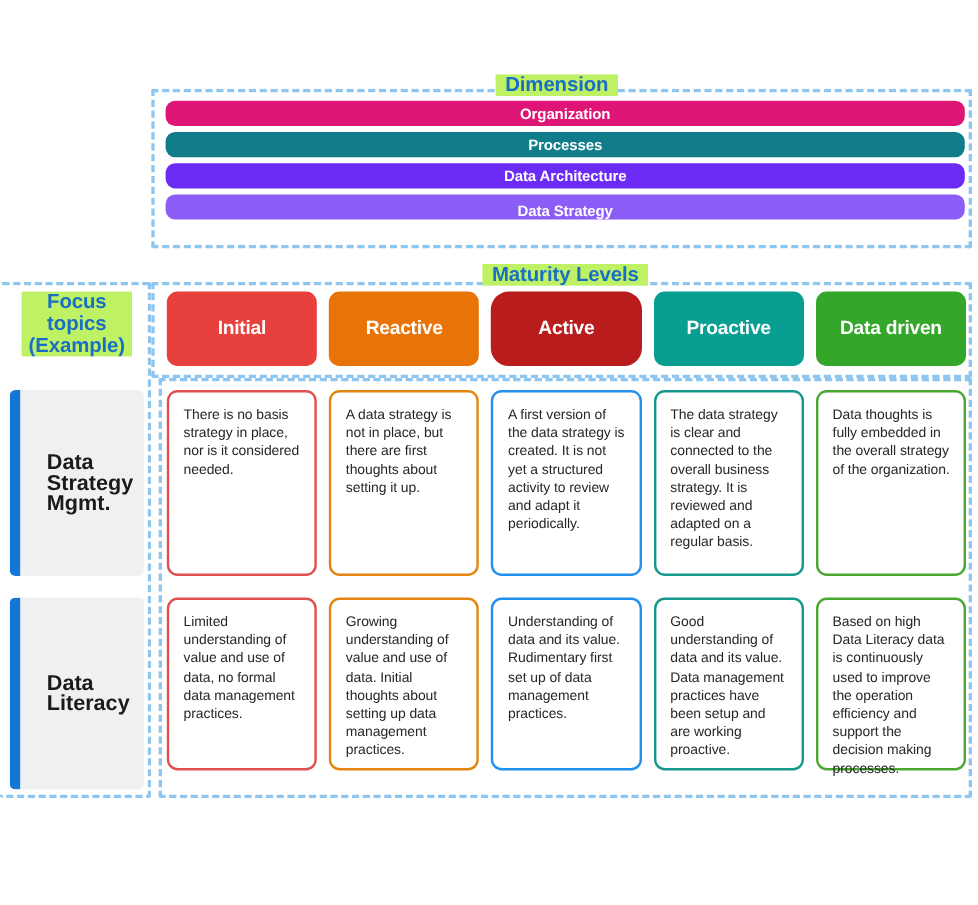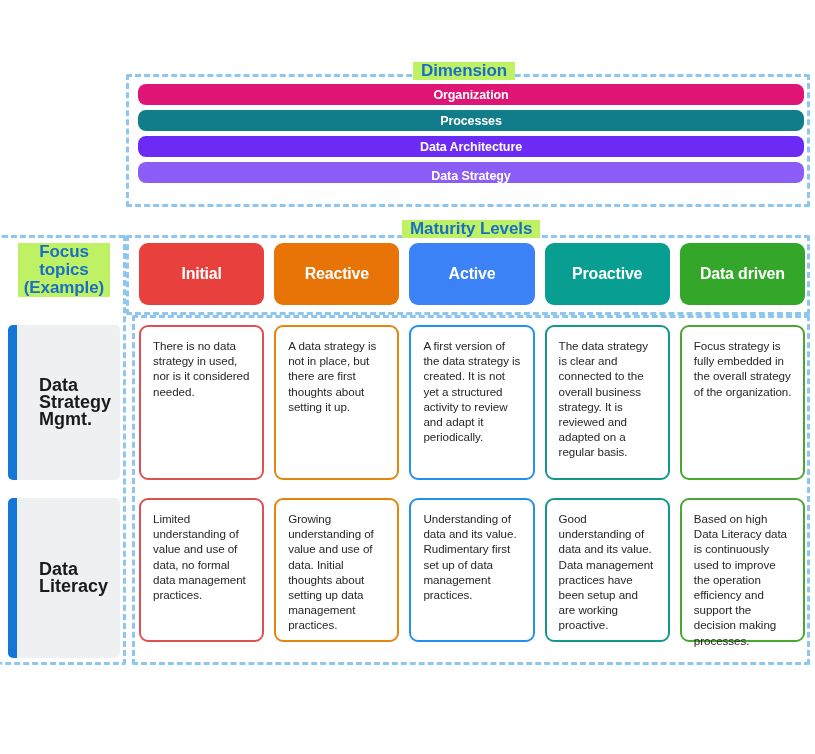--- a/index.html
+++ b/index.html
@@ -170,21 +170,21 @@
       </div>
     </div>
 
   <div id="maturity-group">
       <div class="mat-card" style="background: rgb(232, 64, 60);">
         <span>Initial</span>
       </div>
       <div class="mat-card" style="background: rgb(232, 116, 8);">
         <span>Reactive</span>
       </div>
-      <div class="mat-card" style="background: #3b82f6;">
+      <div class="mat-card" style="background: #b91c1c; border-radius: 15px;">
         <span>Active</span>
       </div>
       <div class="mat-card" style="background: rgb(8, 158, 145);">
         <span>Proactive</span>
       </div>
       <div class="mat-card" style="background: rgb(52, 167, 43);">
         <span>Data driven</span>
       </div>
     </div>
 
@@ -193,33 +193,33 @@
         <div class="focus-label">Data Strategy Mgmt.</div>
       </div>
       <div class="focus-cell" style="top: 498px; height: 160px;">
         <div class="focus-label">Data Literacy</div>
       </div>
     </div>
 
   <div id="matrix-rows">
       <div class="content-row" style="top: 325px; height: 155px;">
         <div class="content-cell" style="border-color: rgb(224, 80, 80);">
-          <div class="content-text">There is no data strategy in used, nor is it considered needed.</div>
+          <div class="content-text">There is no basis strategy in place, nor is it considered needed.</div>
         </div>
         <div class="content-cell" style="border-color: rgb(227, 133, 15);">
           <div class="content-text">A data strategy is not in place, but there are first thoughts about setting it up.</div>
         </div>
         <div class="content-cell" style="border-color: rgb(35, 144, 239);">
           <div class="content-text">A first version of the data strategy is created. It is not yet a structured activity to review and adapt it periodically.</div>
         </div>
         <div class="content-cell" style="border-color: rgb(21, 151, 140);">
           <div class="content-text">The data strategy is clear and connected to the overall business strategy. It is reviewed and adapted on a regular basis.</div>
         </div>
         <div class="content-cell" style="border-color: rgb(74, 168, 50);">
-          <div class="content-text">Focus strategy is fully embedded in the overall strategy of the organization.</div>
+          <div class="content-text">Data thoughts is fully embedded in the overall strategy of the organization.</div>
         </div>
       </div>
       <div class="content-row" style="top: 498px; height: 144px;">
         <div class="content-cell" style="border-color: rgb(224, 80, 80);">
           <div class="content-text">Limited understanding of value and use of data, no formal data management practices.</div>
         </div>
         <div class="content-cell" style="border-color: rgb(227, 133, 15);">
           <div class="content-text">Growing understanding of value and use of data. Initial thoughts about setting up data management practices.</div>
         </div>
         <div class="content-cell" style="border-color: rgb(35, 144, 239);">

